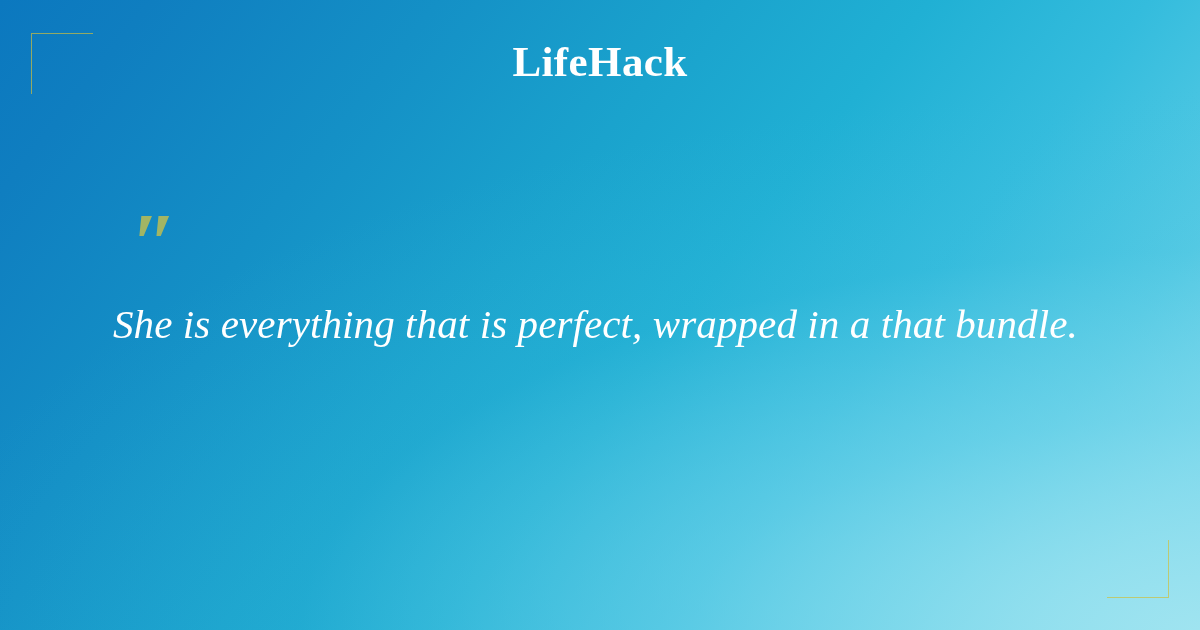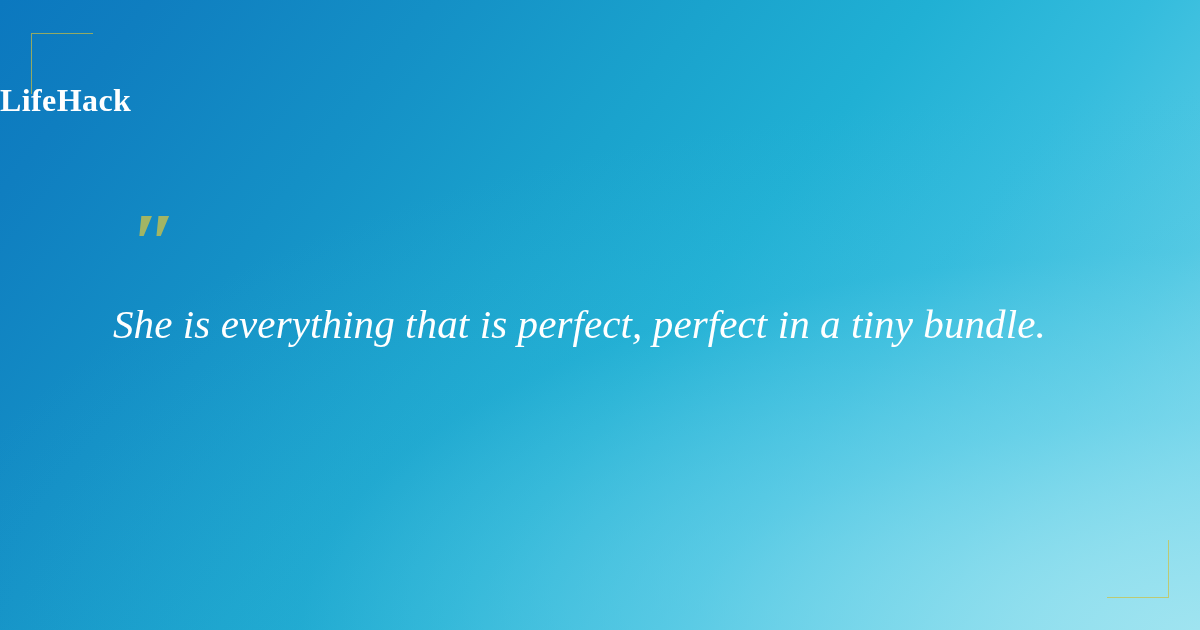--- a/index.html
+++ b/index.html
@@ -59,28 +59,28 @@
     border-right: 1.5px solid #bfc96d;
     opacity: 0.95;
   }
 
   
   .brand {
     position: absolute;
     left: 0;
     top: 38px;
     width: 1200px;
+    text-align: center;
     color: #ffffff;
     font-family: "Liberation Serif", "DejaVu Serif", serif;
-    font-size: 32px;
+    font-size: 43px;
     font-weight: 700;
     letter-spacing: 0.4px;
     line-height: 48px;
     white-space: nowrap;
-    margin-top: 38px;
   }
 
   
   .quote-block {
     position: absolute;
     left: 113px;
     top: 212px;
     width: 1000px;
   }
 
@@ -116,18 +116,18 @@
 <body>
 
 <div id="canvas">
 
   <div class="corner corner-tl"></div>
 
   <div class="brand">LifeHack</div>
 
   <div class="quote-block">
     <span class="quote-mark">″</span>
-    <span class="quote-text">She is everything that is perfect, perfect in a tiny bundle.</span>
+    <span class="quote-text">She is everything that is perfect, wrapped in a that bundle.</span>
   </div>
 
   <div class="corner corner-br"></div>
 
 </div>
 
 </body></html>

